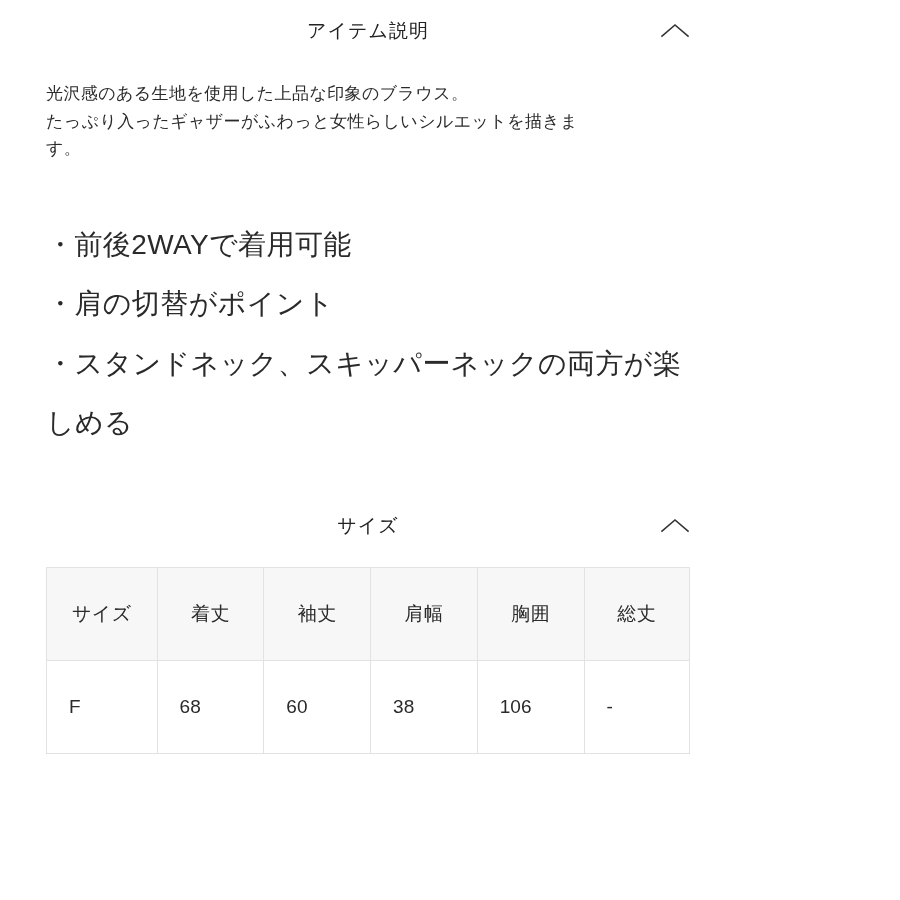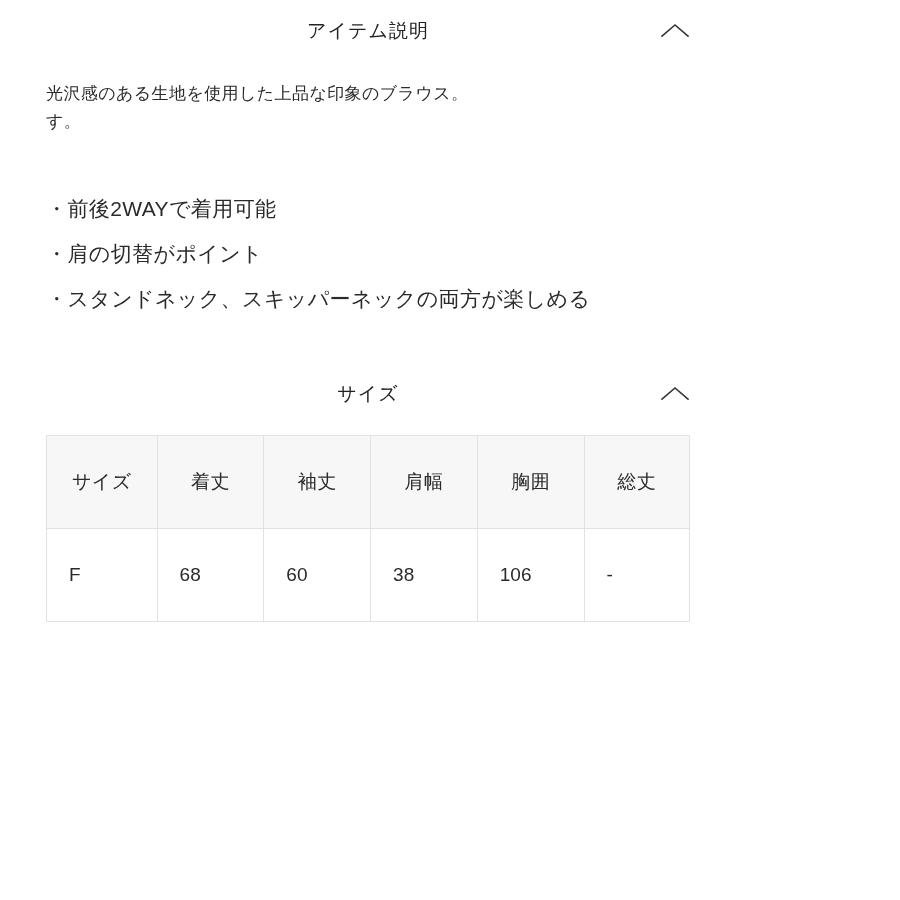--- a/index.html
+++ b/index.html
@@ -59,21 +59,21 @@
   .desc-line {
     font-size: 17px;
     line-height: 1.62;
     color: #2a2a2a;
     letter-spacing: 0.4px;
   }
   .bullet-list {
     margin-top: 52px;
   }
   .bullet-line {
-    font-size: 21px;
+    font-size: 28px;
     line-height: 2.13;
     color: #2a2a2a;
     letter-spacing: 0.4px;
   }
 
   
   .size-section {
     margin-top: 42px;
   }
   .table-wrap {
@@ -119,20 +119,21 @@
     <div class="section-title">アイテム説明</div>
     <div class="chevron">
       <svg width="30" height="20" viewBox="0 0 30 20" aria-hidden="true">
         <polyline points="2,15 15,4 28,15" fill="none" stroke="#333333" stroke-width="1.6" stroke-linecap="square"></polyline>
       </svg>
     </div>
   </div>
 
   <div class="description">
     <div class="desc-line">光沢感のある生地を使用した上品な印象のブラウス。</div>
+    <div class="desc-line">たっぷり入ったギャザーがふわっと女性らしいシルエットを描きま</div>
     <div class="desc-line">す。</div>
 
     <div class="bullet-list">
       <div class="bullet-line">・前後2WAYで着用可能</div>
       <div class="bullet-line">・肩の切替がポイント</div>
       <div class="bullet-line">・スタンドネック、スキッパーネックの両方が楽しめる</div>
     </div>
   </div>
 
   <div class="size-section">

